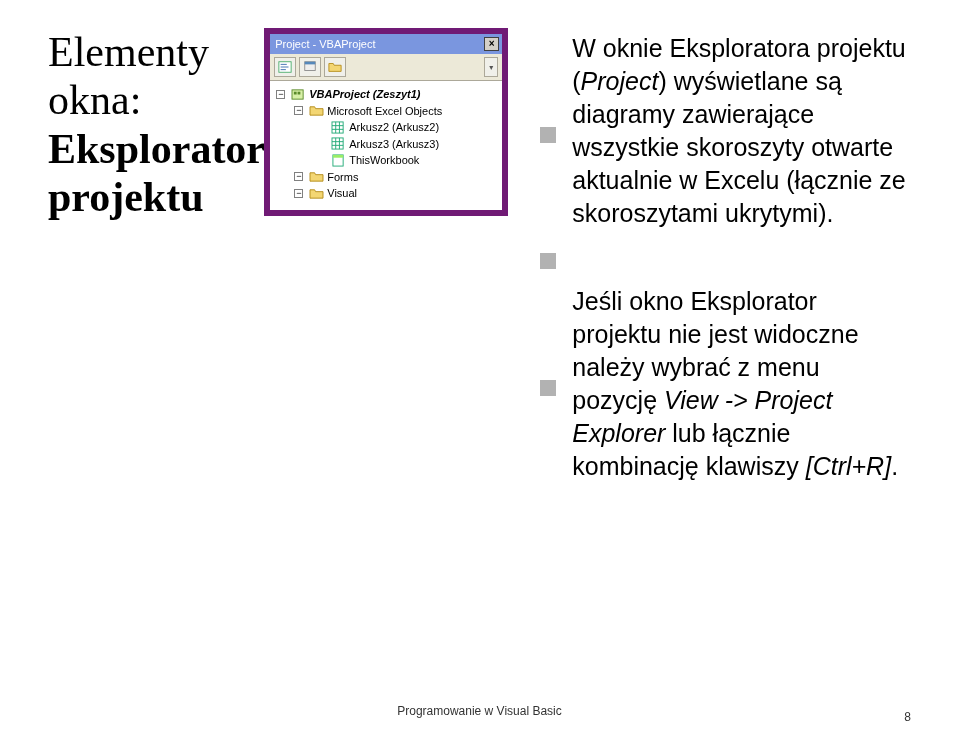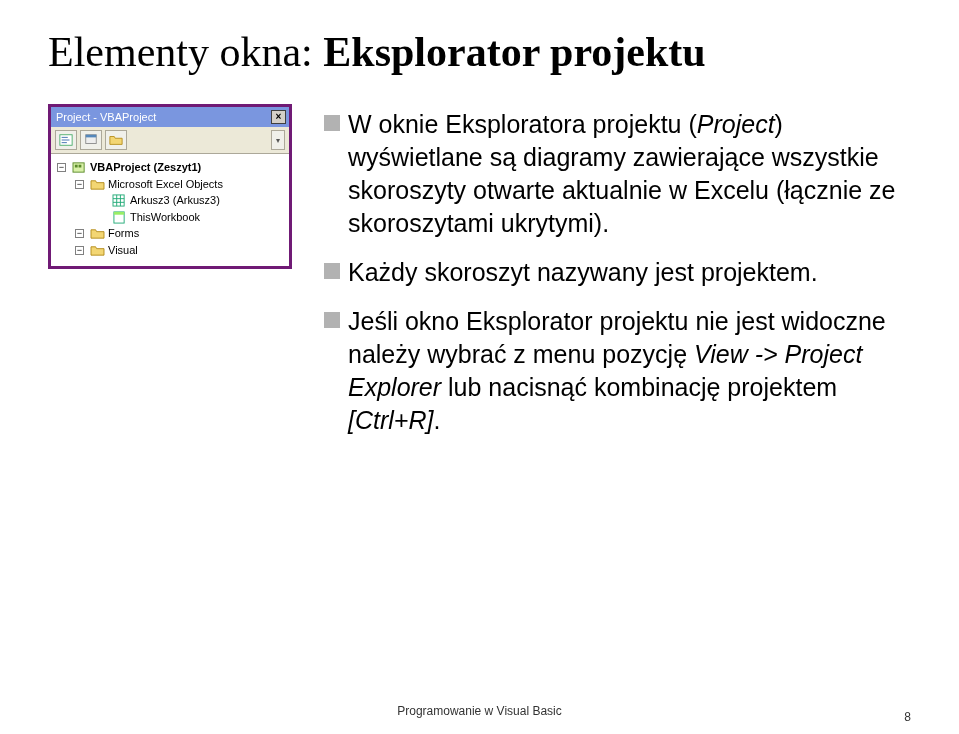--- a/index.html
+++ b/index.html
@@ -7,42 +7,42 @@
     width: 959px;
     height: 734px;
     background: #fff;
     font-family: Arial, Helvetica, sans-serif;
     position: relative;
     overflow: hidden;
   }
   .slide {
     padding: 28px 48px 20px 48px;
     display: flex;
-    flex-direction: column;
+    flex-direction: row;
     height: 100%;
   }
   .title {
     font-family: "Times New Roman", Times, serif;
     font-size: 42px;
     font-weight: 400;
     color: #000;
     margin-bottom: 28px;
     line-height: 1.15;
   }
   .title .bold { font-weight: 700; }
   .body-row {
     display: flex;
     gap: 32px;
     align-items: flex-start;
   }
 
   
   .explorer-window {
     width: 244px;
-    border: 3px solid #701a75;
+    border: 6px solid #701a75;
     background: #ece9d8;
     font-size: 11px;
     font-family: Tahoma, Verdana, sans-serif;
   }
   .exp-titlebar {
     display: flex;
     align-items: center;
     justify-content: space-between;
     background: linear-gradient(#2a6cd1,#4a7fcf);
     background: #7a96df;
@@ -104,32 +104,32 @@
     width:9px;height:9px;
     border:1px solid #808080;
     font-size:9px;
     line-height:7px;
     text-align:center;
     color:#000;
     margin-right:2px;
   }
   .ico { width:16px;height:14px;display:inline-flex;align-items:center;justify-content:center; }
   .ico svg { width:15px;height:13px; }
-  .bold-node { font-weight:700; }
+  .bold-node { font-weight:700;font-style:italic; }
 
   
   .bullets {
     flex:1;
     padding-top:4px;
   }
   .bullet {
     display:flex;
-    gap:8px;
+    gap:16px;
     margin-bottom:16px;
-    align-items:flex-start;
+    align-items:center;
   }
   .bullet .sq {
     width:16px;height:16px;
     background:#b2b2b2;
     margin-top:7px;
     flex:none;
   }
   .bullet .txt {
     font-size:25px;
     line-height:1.32;
@@ -220,20 +220,32 @@
         <div class="tree-row ind3">
           <span class="ico">
               <svg viewBox="0 0 16 14">
                 <rect x="1" y="1" width="12" height="12" fill="#fff" stroke="#2a7"></rect>
                 <line x1="1" y1="5" x2="13" y2="5" stroke="#2a7"></line>
                 <line x1="1" y1="9" x2="13" y2="9" stroke="#2a7"></line>
                 <line x1="5" y1="1" x2="5" y2="13" stroke="#2a7"></line>
                 <line x1="9" y1="1" x2="9" y2="13" stroke="#2a7"></line>
               </svg>
             </span>
+          <span>Arkusz2 (Arkusz2)</span>
+        </div>
+        <div class="tree-row ind3">
+          <span class="ico">
+              <svg viewBox="0 0 16 14">
+                <rect x="1" y="1" width="12" height="12" fill="#fff" stroke="#2a7"></rect>
+                <line x1="1" y1="5" x2="13" y2="5" stroke="#2a7"></line>
+                <line x1="1" y1="9" x2="13" y2="9" stroke="#2a7"></line>
+                <line x1="5" y1="1" x2="5" y2="13" stroke="#2a7"></line>
+                <line x1="9" y1="1" x2="9" y2="13" stroke="#2a7"></line>
+              </svg>
+            </span>
           <span>Arkusz3 (Arkusz3)</span>
         </div>
         <div class="tree-row ind3">
           <span class="ico">
               <svg viewBox="0 0 16 14">
                 <rect x="2" y="1" width="11" height="12" fill="#fff" stroke="#2a7"></rect>
                 <rect x="2" y="1" width="11" height="3" fill="#9e6"></rect>
               </svg>
             </span>
           <span>ThisWorkbook</span>
@@ -263,26 +275,25 @@
 
     <div class="bullets">
       <div class="bullet">
         <span class="sq"></span>
         <span class="txt">
           <span>W oknie Eksploratora projektu (</span><span class="it">Project</span><span>) wyświetlane są diagramy zawierające wszystkie skoroszyty otwarte aktualnie w Excelu (łącznie ze skoroszytami ukrytymi).</span>
         </span>
       </div>
       <div class="bullet">
         <span class="sq"></span>
-        <span class="txt">Każdy skoroszyt nazywany jest projektem.</span>
       </div>
       <div class="bullet">
         <span class="sq"></span>
         <span class="txt">
-          <span>Jeśli okno Eksplorator projektu nie jest widoczne należy wybrać z menu pozycję </span><span class="it">View -&gt; Project Explorer</span><span> lub nacisnąć kombinację projektem </span><span class="it">[Ctrl+R]</span><span>.</span>
+          <span>Jeśli okno Eksplorator projektu nie jest widoczne należy wybrać z menu pozycję </span><span class="it">View -&gt; Project Explorer</span><span> lub łącznie kombinację klawiszy </span><span class="it">[Ctrl+R]</span><span>.</span>
         </span>
       </div>
     </div>
 
   </div>
 </div>
 
 <div class="footer">Programowanie w Visual Basic</div>
 <div class="pagenum">8</div>
 

